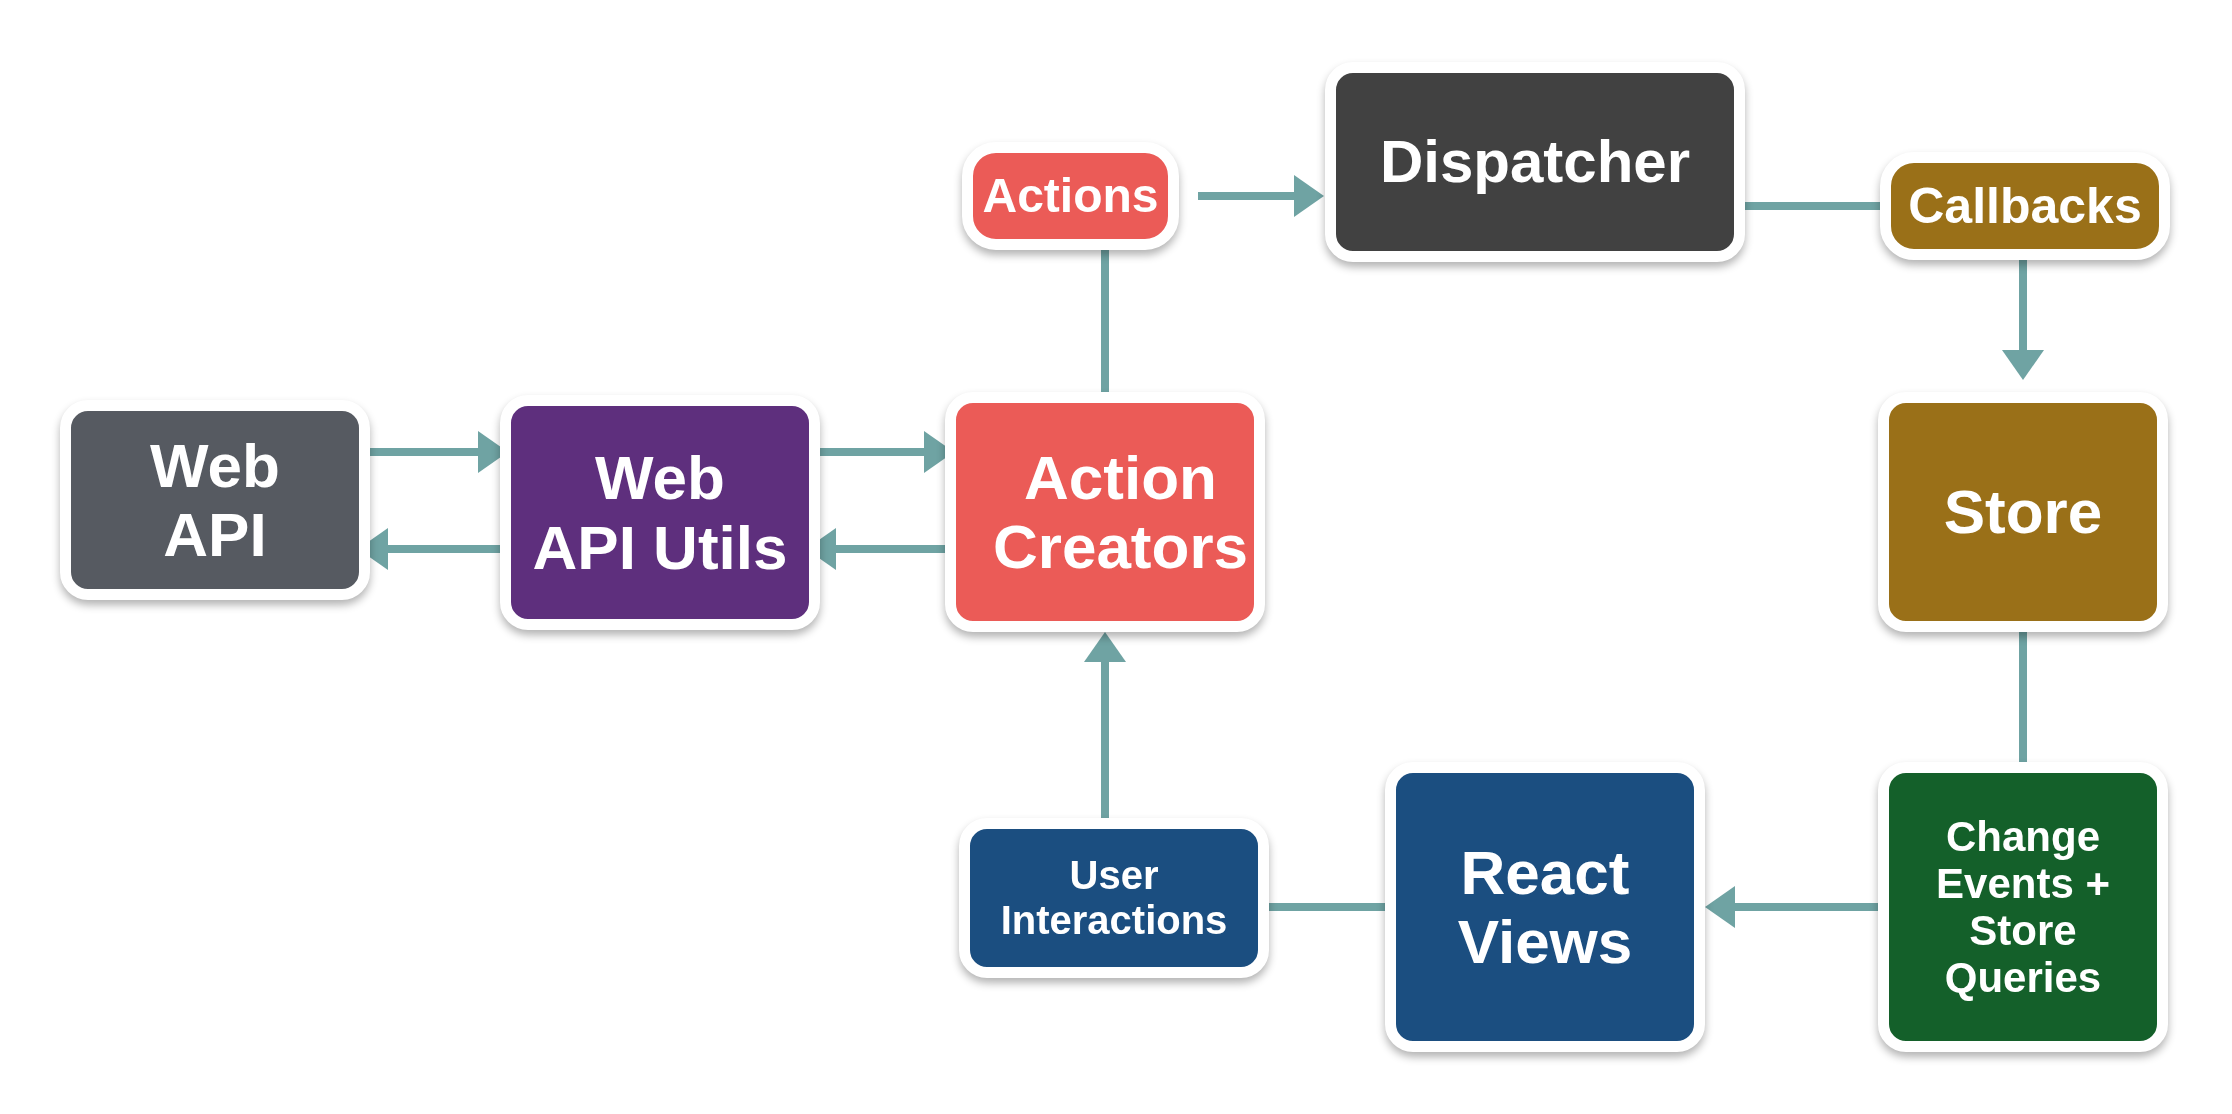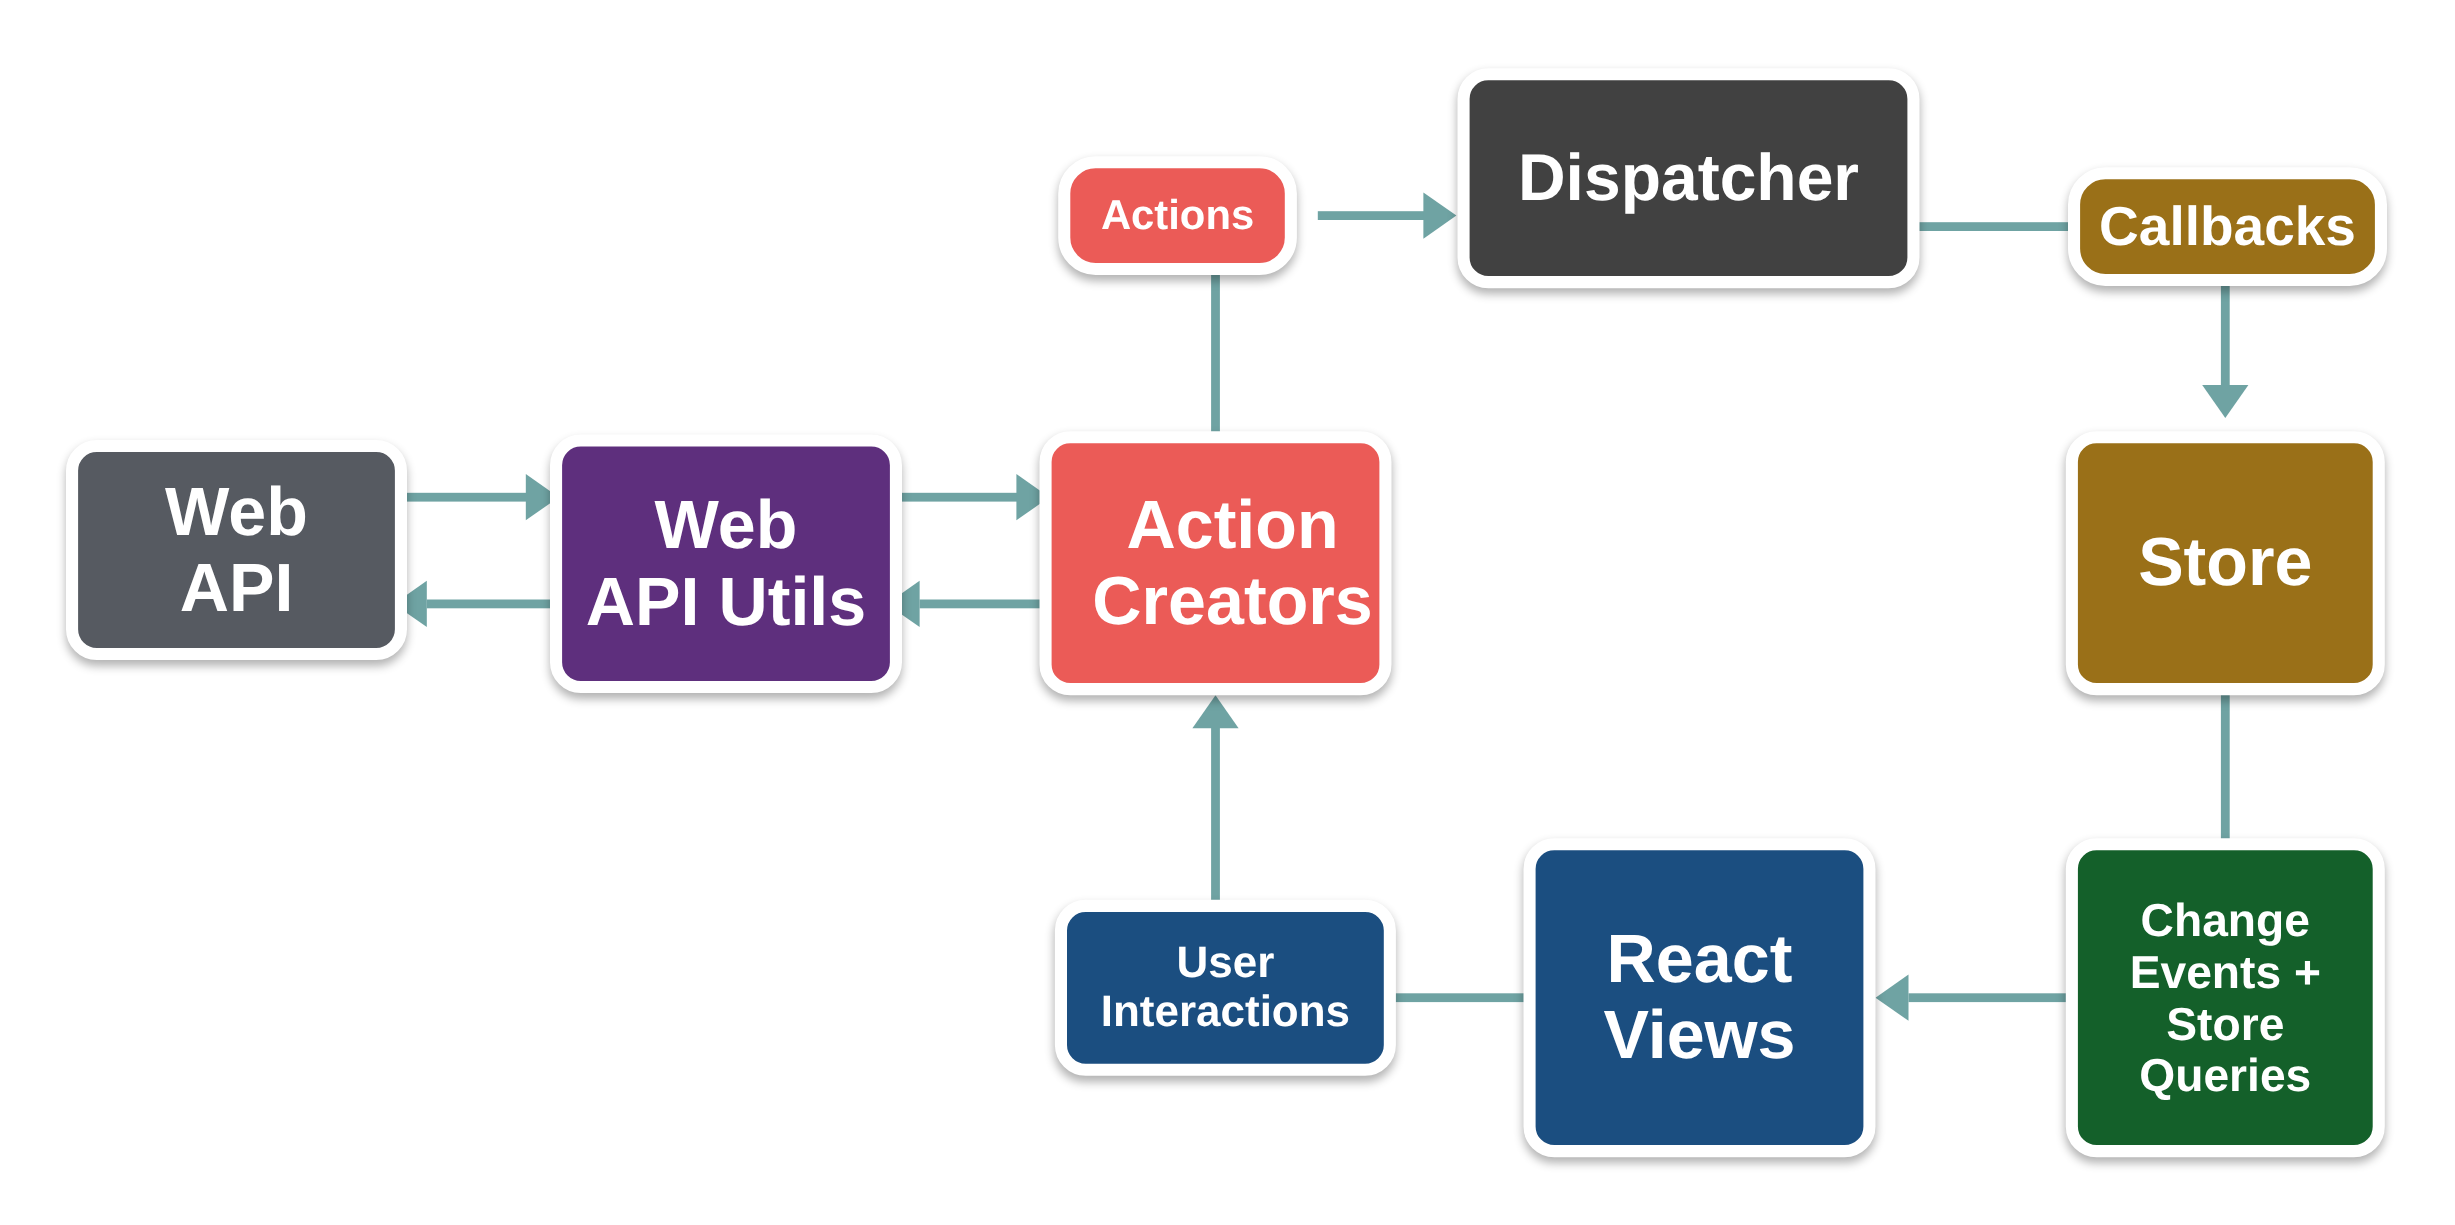--- a/index.html
+++ b/index.html
@@ -132,21 +132,21 @@
   <div class="node n-webapiutils" style="left:500px; top:395px; width:320px; height:235px; font-size:62px;">
     <span class="label">Web
 API Utils</span>
   </div>
 
   <div class="node n-actioncreators" style="left:945px; top:392px; width:320px; height:240px; font-size:62px;justify-content:flex-end;">
     <span class="label">Action
 Creators</span>
   </div>
 
-  <div class="node n-actions" style="left:962px; top:142px; width:217px; height:108px; font-size:38px; border-radius:34px;">
+  <div class="node n-actions" style="left:962px; top:142px; width:217px; height:108px; font-size:48px; border-radius:34px;">
     <span class="label">Actions</span>
   </div>
 
   <div class="node n-dispatcher" style="left:1325px; top:62px; width:420px; height:200px; font-size:60px;">
     <span class="label">Dispatcher</span>
   </div>
 
   <div class="node n-callbacks" style="left:1880px; top:152px; width:290px; height:108px; font-size:50px; border-radius:34px;">
     <span class="label">Callbacks</span>
   </div>

